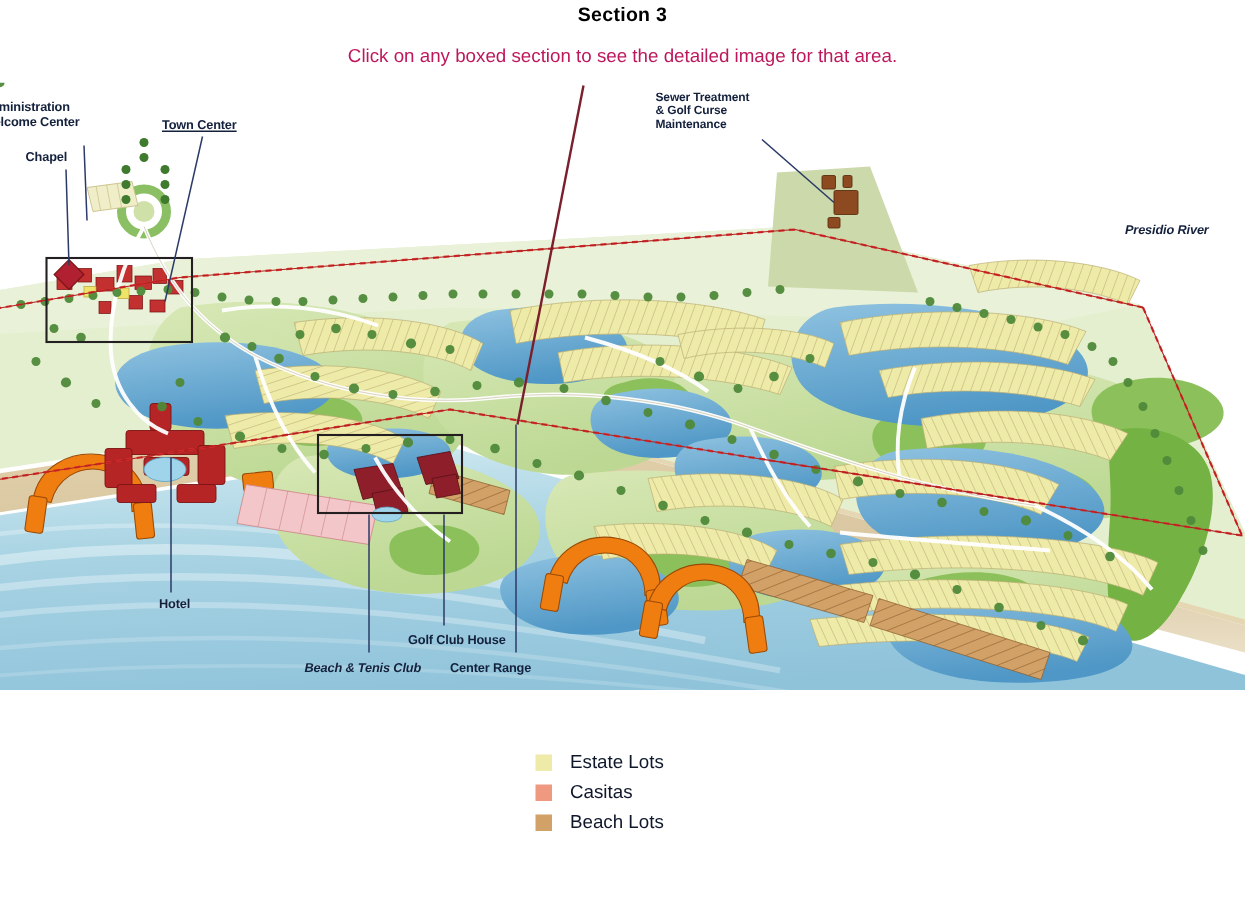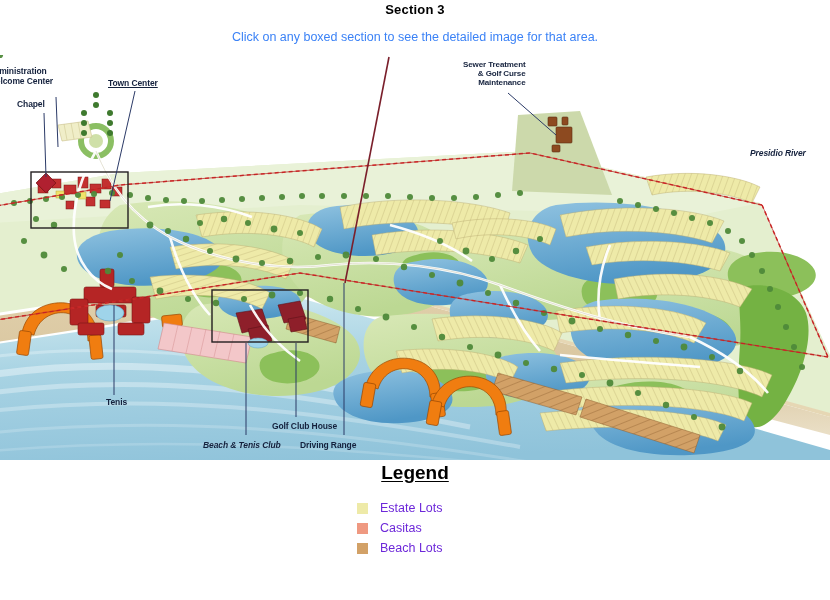--- a/index.html
+++ b/index.html
@@ -15,21 +15,21 @@
   
   .hdr-title{
     position:absolute;left:0;top:2px;width:830px;
     text-align:center;
     font-size:13px;font-weight:bold;color:#000;
     letter-spacing:.2px;
   }
   .hdr-sub{
     position:absolute;left:0;top:30px;width:830px;
     text-align:center;
-    font-size:12.5px;color:#3b82f6;
+    font-size:12.5px;color:#be185d;
   }
 
   
   #map-wrap{
     position:absolute;left:0;top:55px;width:830px;height:405px;
     overflow:hidden;
   }
   #map-svg{display:block;width:830px;height:405px;}
 
   
@@ -62,21 +62,21 @@
     display:flex;align-items:center;
     height:20px;
   }
   .swatch{
     width:11px;height:11px;
     display:inline-block;
     margin-right:12px;
     flex:0 0 auto;
   }
   .legend-label{
-    font-size:12.5px;color:#6d28d9;
+    font-size:12.5px;color:#0f172a;
     white-space:nowrap;
   }
 </style>
 </head>
 <body>
 
 <div id="page">
 
   <div class="hdr-title">Section 3</div>
   <div class="hdr-sub">Click on any boxed section to see the detailed image for that area.</div>
@@ -476,32 +476,31 @@
         <g stroke="#7a1f2b" stroke-width="1.6" fill="none">
           <path d="M 389,2 L 345,228"></path>
         </g>
       </g>
     </svg>
 
     <div class="mlabel" style="left:-12px;top:12px;"><span>Administration
 Welcome Center</span></div>
     <div class="mlabel" style="left:17px;top:45px;"><span>Chapel</span></div>
     <div class="mlabel" style="left:108px;top:24px;text-decoration:underline;"><span>Town Center</span></div>
-    <div class="mlabel sm" style="left:463px;top:6px;text-align:right;"><span>Sewer Treatment
+    <div class="mlabel sm" style="left:437px;top:6px;"><span>Sewer Treatment
 &amp; Golf Curse
 Maintenance</span></div>
     <div class="mlabel" style="left:750px;top:94px;font-style:italic;"><span>Presidio River</span></div>
-    <div class="mlabel" style="left:106px;top:343px;"><span>Tenis</span></div>
+    <div class="mlabel" style="left:106px;top:343px;"><span>Hotel</span></div>
     <div class="mlabel" style="left:203px;top:386px;font-style:italic;"><span>Beach &amp; Tenis Club</span></div>
     <div class="mlabel" style="left:272px;top:367px;"><span>Golf Club House</span></div>
-    <div class="mlabel" style="left:300px;top:386px;"><span>Driving Range</span></div>
+    <div class="mlabel" style="left:300px;top:386px;"><span>Center Range</span></div>
   </div>
 
   <div id="legend">
-    <div class="legend-title">Legend</div>
     <div class="legend-list">
 
       <div class="legend-row">
         <span class="swatch" style="background: rgb(238, 234, 168);"></span>
         <span class="legend-label">Estate Lots</span>
       </div>
 
 
       <div class="legend-row">
         <span class="swatch" style="background: rgb(239, 153, 129);"></span>

